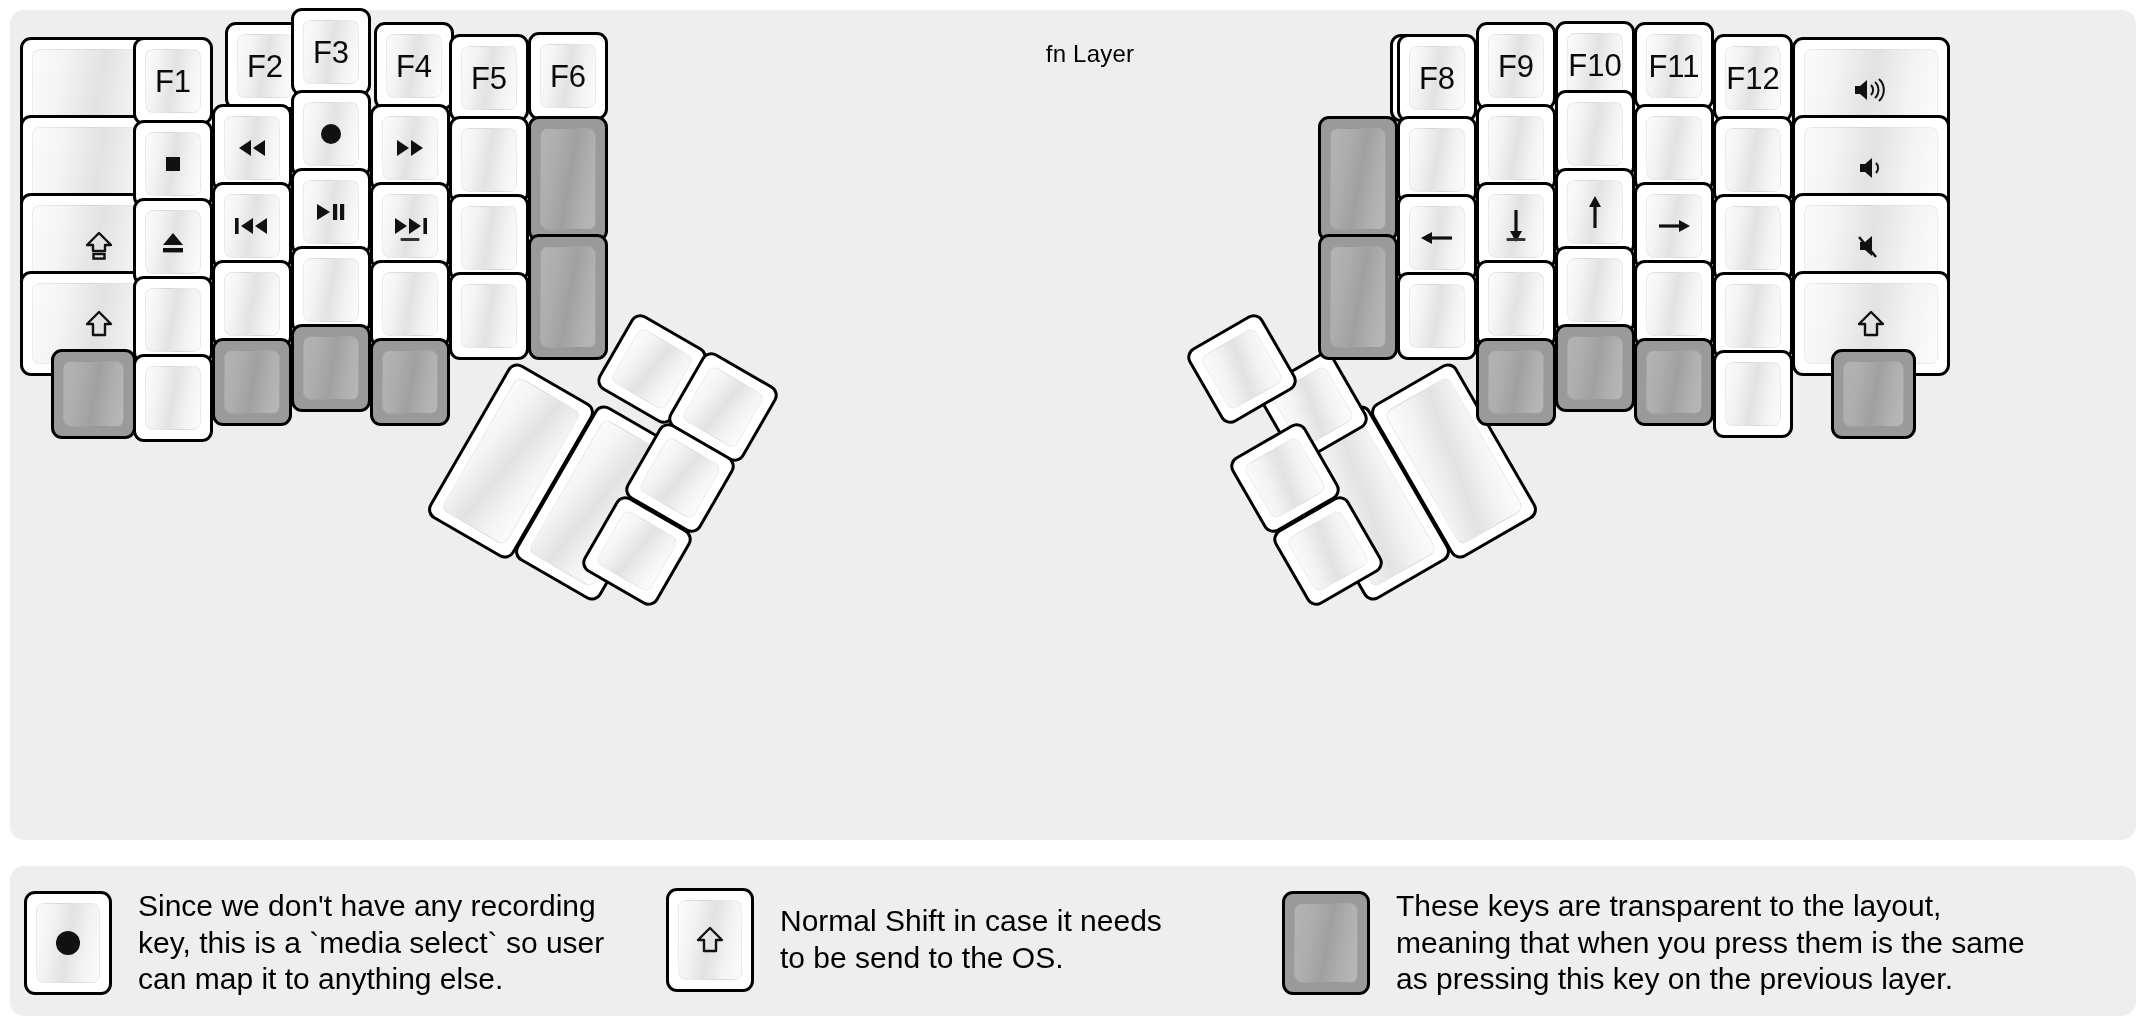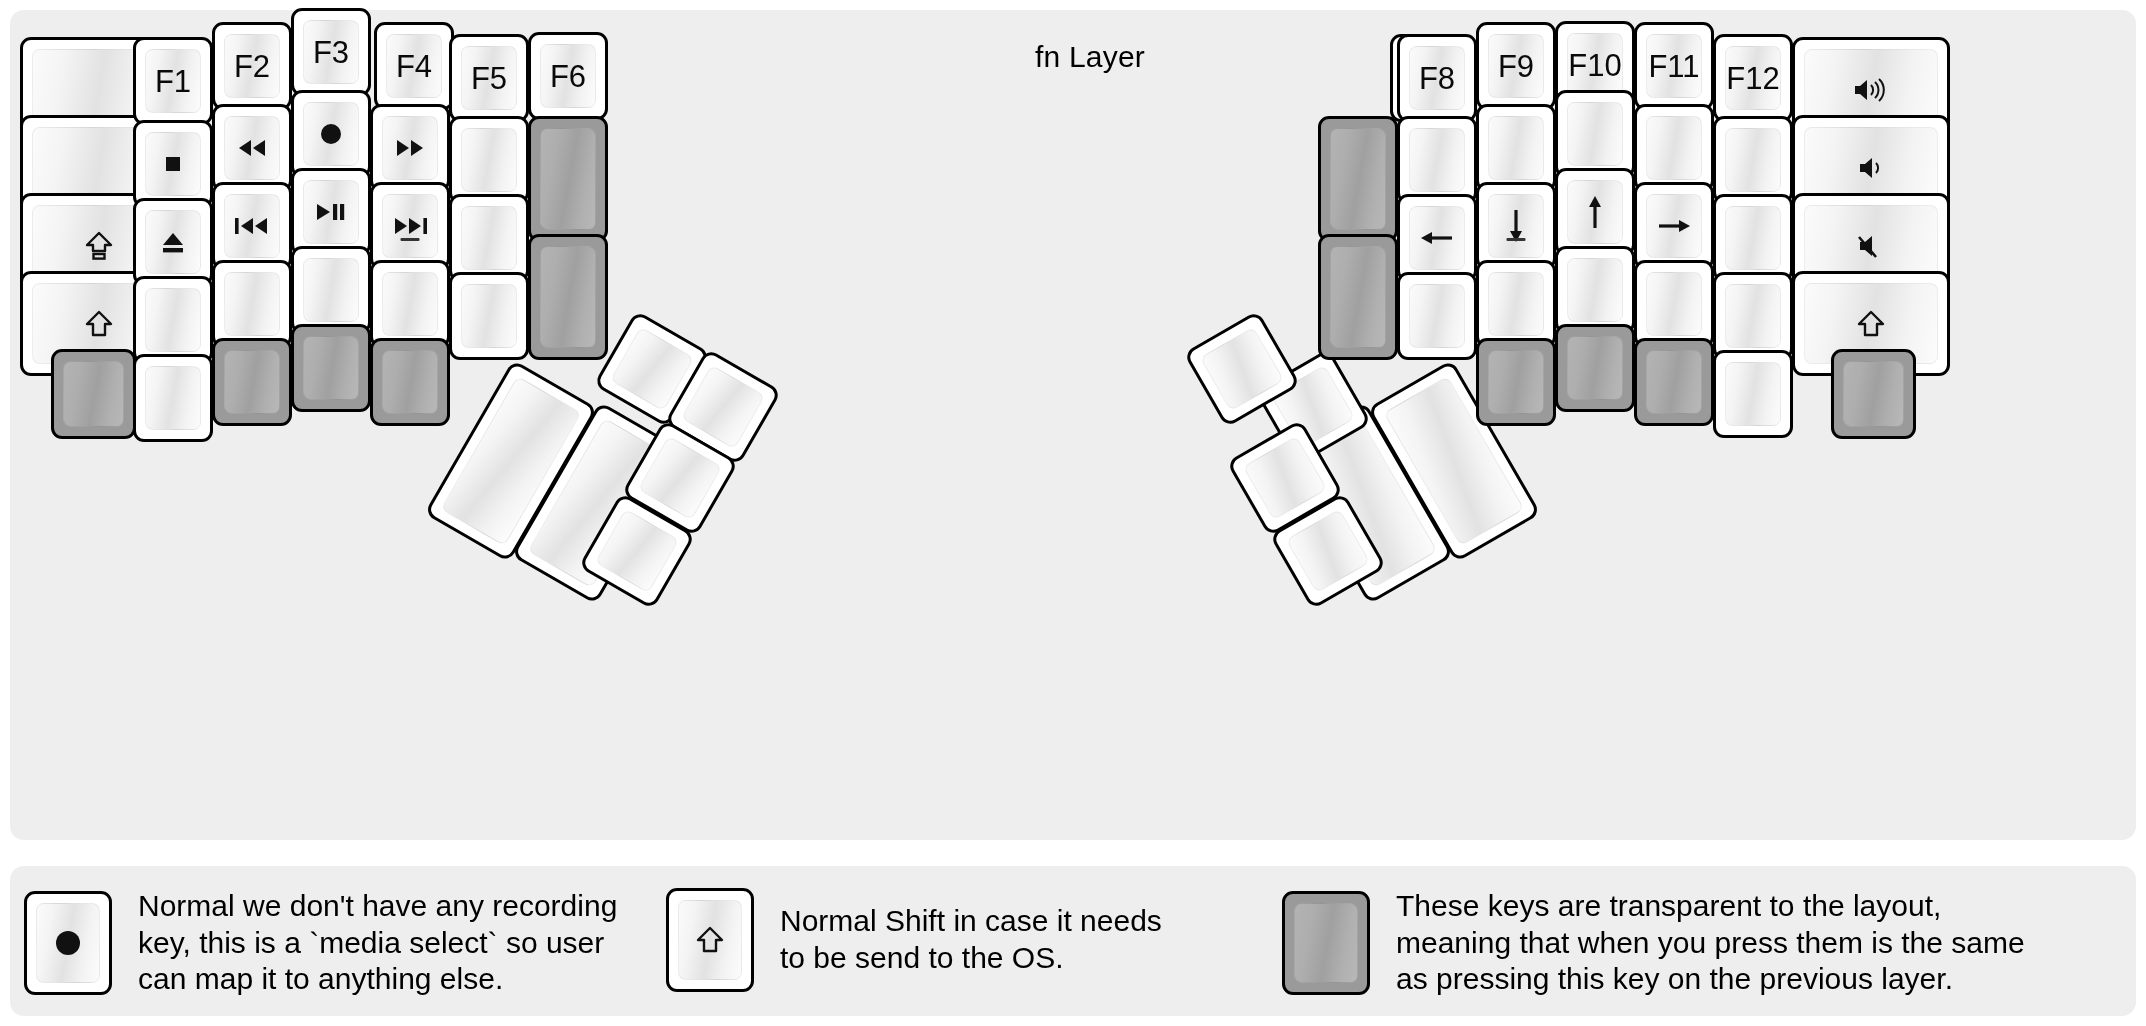--- a/index.html
+++ b/index.html
@@ -5,21 +5,21 @@
 <style>
   html,body{margin:0;padding:0;background:#fff;}
   body{font-family:"Liberation Sans",sans-serif;}
   #page{position:relative;width:2146px;height:1026px;background:#ffffff;overflow:hidden;}
 
   .panel{position:absolute;background:#eeeeee;border-radius:14px;}
   #board-panel{left:10px;top:10px;width:2126px;height:830px;}
   #legend-panel{left:10px;top:866px;width:2126px;height:150px;}
 
   #title{position:absolute;left:960px;top:40px;width:260px;text-align:center;
-         font-size:30px;color:#000;letter-spacing:.2px;}
+         font-size:24px;color:#000;letter-spacing:.2px;}
 
   
   .key{position:absolute;box-sizing:border-box;border:3px solid #000;
        border-radius:11px;background:#ffffff;}
   .key .top{position:absolute;left:9px;right:9px;top:9px;bottom:9px;
        border-radius:8px;
        background:linear-gradient(100deg,#fbfbfb 0%,#f4f4f4 22%,#e2e2e2 50%,#f3f3f3 76%,#fcfcfc 100%);
        border:1px solid rgba(0,0,0,.055);
        display:flex;align-items:center;justify-content:center;
        font-size:30px;color:#0a0a0a;line-height:1;}
@@ -105,21 +105,21 @@
           </span>
         </div>
       </div>
     <div class="key" style="left:133px;top:276px;width:80px;height:88px;">
       <div class="top"></div>
       </div>
     <div class="key" style="left:133px;top:354px;width:80px;height:88px;">
       <div class="top"></div>
       </div>
 
-    <div class="key" style="left:212px;top:22px;width:80px;height:88px;">
+    <div class="key" style="left:225px;top:22px;width:80px;height:88px;">
       <div class="top">
           <span class="lbl">F2</span>
         </div>
       </div>
     <div class="key" style="left:212px;top:104px;width:80px;height:88px;">
       <div class="top">
           <span class="glyph">
             <svg width="34" height="20" viewBox="0 0 34 20">
               <path d="M16 2 L16 18 L4 10 Z" fill="#111"></path>
               <path d="M30 2 L30 18 L18 10 Z" fill="#111"></path>
@@ -462,21 +462,21 @@
   <div class="legend-item" style="left:24px;top:888px;">
     <div class="key legend-key" style="position:relative;left:0;top:0;width:88px;height:104px;">
       <div class="top">
           <span class="glyph">
             <svg width="30" height="30" viewBox="0 0 30 30">
               <circle cx="15" cy="15" r="12" fill="#111"></circle>
             </svg>
           </span>
         </div>
     </div>
-    <div class="legend-text">Normal we don't have any recording
+    <div class="legend-text">Since we don't have any recording
 key, this is a `media select` so user
 can map it to anything else.</div>
   </div>
 
   <div class="legend-item" style="left:1282px;top:888px;">
     <div class="key trans legend-key" style="position:relative;left:0;top:0;width:88px;height:104px;">
       <div class="top"></div>
     </div>
     <div class="legend-text">These keys are transparent to the layout,
 meaning that when you press them is the same

